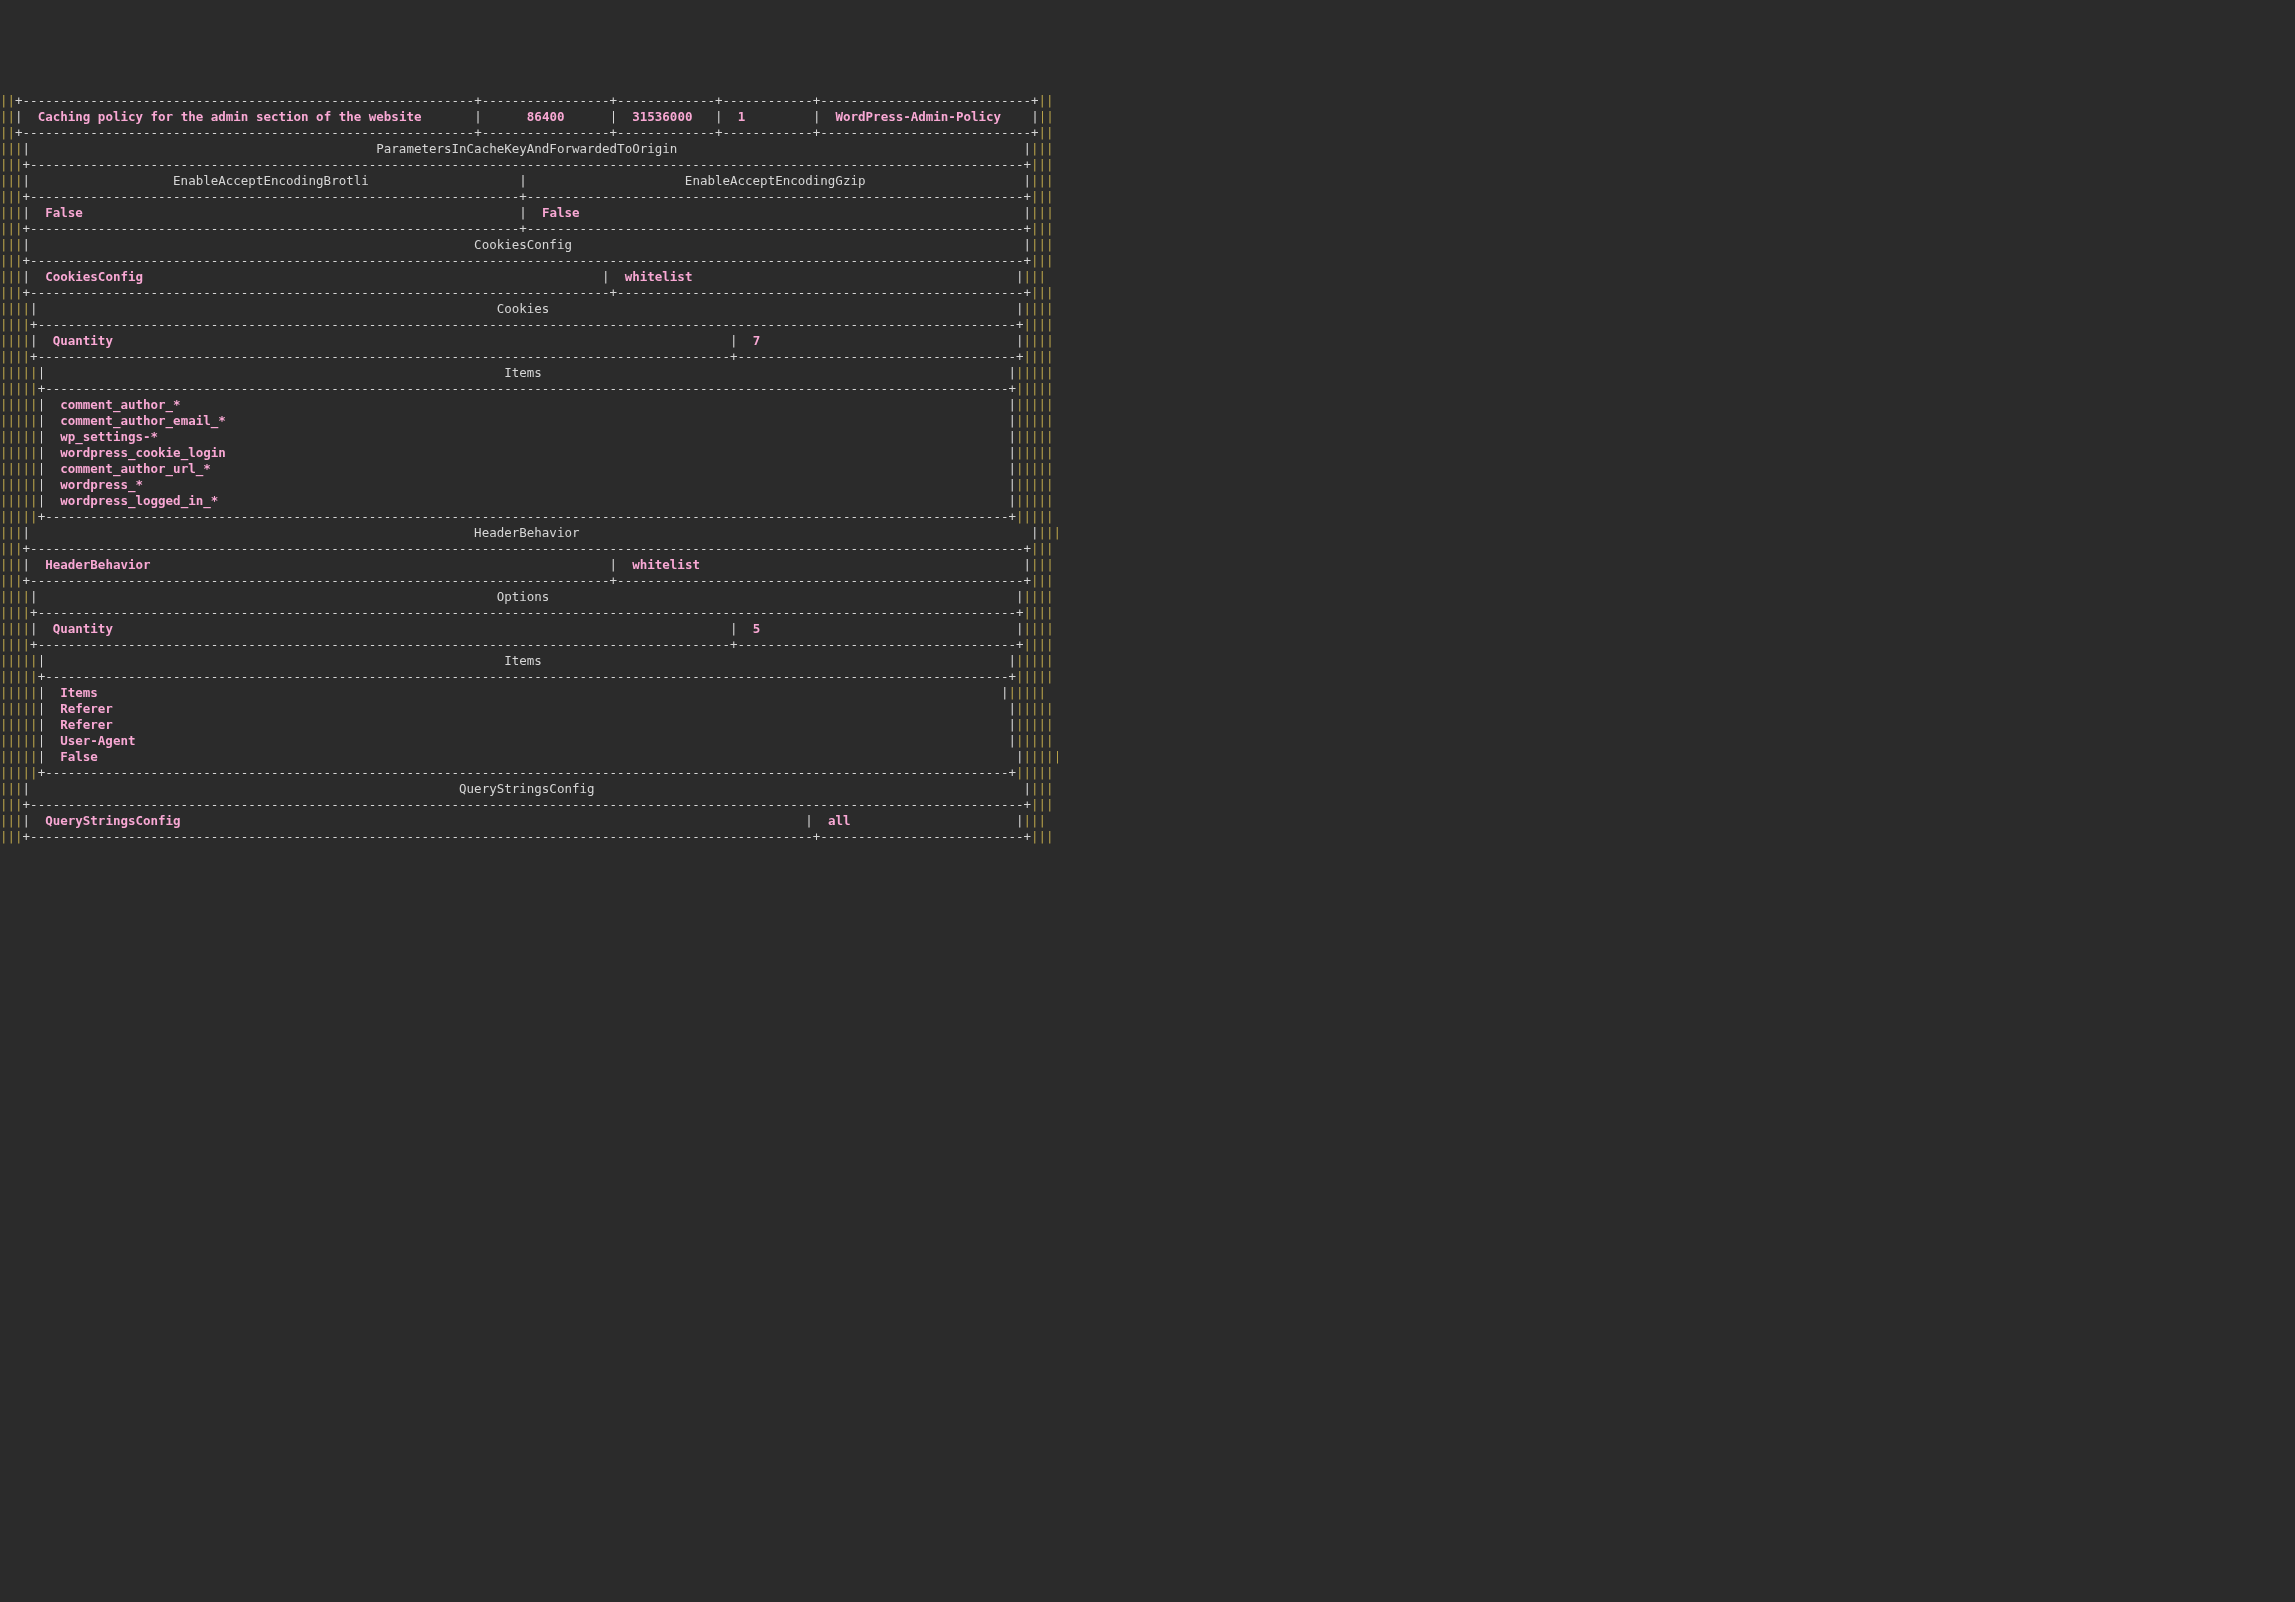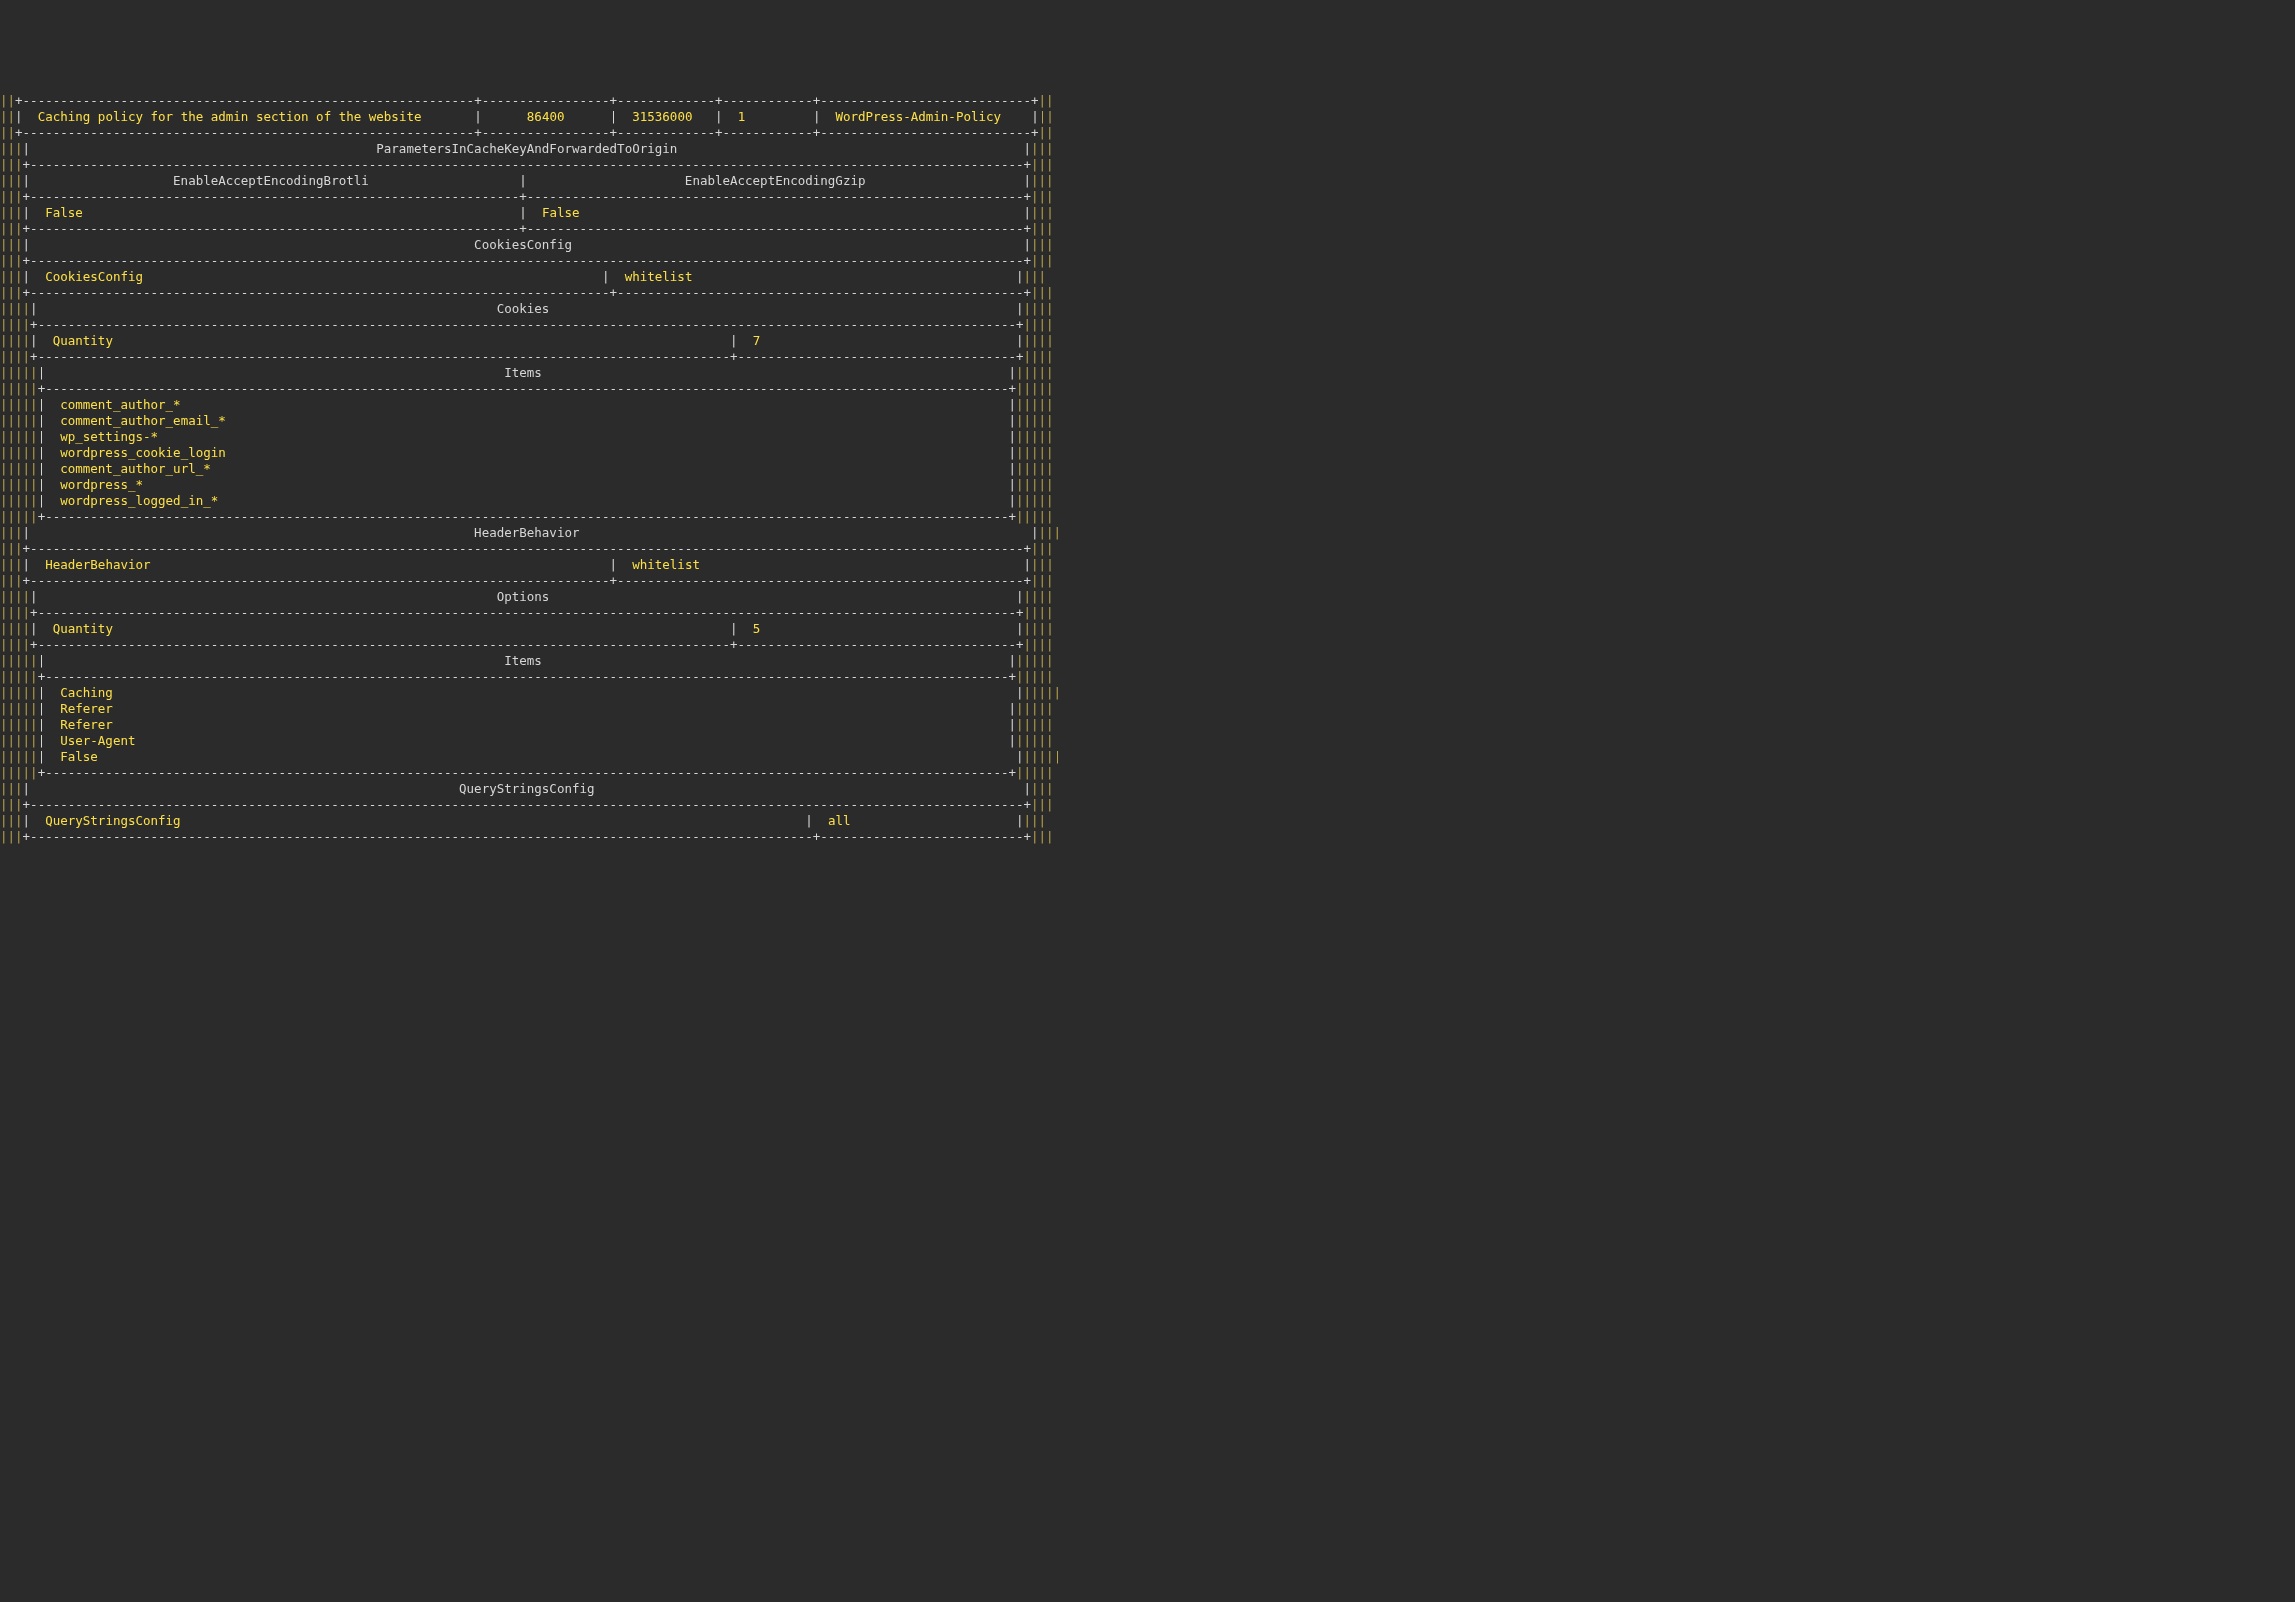--- a/index.html
+++ b/index.html
@@ -6,21 +6,21 @@
     margin:0;padding:0;
     background:#2b2b2b;
     color:#d0d0d0;
     font-family:"Menlo","Consolas","DejaVu Sans Mono","Courier New",monospace;
     font-size:12.5px;
     line-height:1.28;
     white-space:pre;
     overflow:hidden;
   }
   #term{padding:0;}
-  .b{color:#fde047;font-weight:normal;}  
+  .b{color:#f9a8d4;font-weight:bold;}  
   .w{color:#d6d6d6;}                    
   .y{color:#b8a24a;}                    
 </style>
 </head>
 <body>
 
 
 
 <pre id="term"><span class="y">||</span><span class="w">+------------------------------------------------------------+-----------------+-------------+------------+----------------------------+</span><span class="y">||</span>
 <span class="y">||</span><span class="w">|</span><span class="w">  </span><span class="b">Caching policy for the admin section of the website</span><span class="w">       </span><span class="w">|</span><span class="w">      </span><span class="b">86400</span><span class="w">      </span><span class="w">|</span><span class="w">  </span><span class="b">31536000</span><span class="w">   </span><span class="w">|</span><span class="w">  </span><span class="b">1</span><span class="w">         </span><span class="w">|</span><span class="w">  </span><span class="b">WordPress-Admin-Policy</span><span class="w">    </span><span class="w">|</span><span class="y">||</span>
@@ -52,21 +52,21 @@
 <span class="y">|||</span><span class="w">|                                                           HeaderBehavior                                                            |</span><span class="y">|||</span>
 <span class="y">|||</span><span class="w">+------------------------------------------------------------------------------------------------------------------------------------+</span><span class="y">|||</span>
 <span class="y">|||</span><span class="w">|</span><span class="w">  </span><span class="b">HeaderBehavior</span><span class="w">                                                             </span><span class="w">|</span><span class="w">  </span><span class="b">whitelist</span><span class="w">                                           </span><span class="w">|</span><span class="y">|||</span>
 <span class="y">|||</span><span class="w">+-----------------------------------------------------------------------------+------------------------------------------------------+</span><span class="y">|||</span>
 <span class="y">||||</span><span class="w">|                                                             Options                                                              |</span><span class="y">||||</span>
 <span class="y">||||</span><span class="w">+----------------------------------------------------------------------------------------------------------------------------------+</span><span class="y">||||</span>
 <span class="y">||||</span><span class="w">|</span><span class="w">  </span><span class="b">Quantity</span><span class="w">                                                                                  </span><span class="w">|</span><span class="w">  </span><span class="b">5</span><span class="w">                                  </span><span class="w">|</span><span class="y">||||</span>
 <span class="y">||||</span><span class="w">+--------------------------------------------------------------------------------------------+-------------------------------------+</span><span class="y">||||</span>
 <span class="y">|||||</span><span class="w">|                                                             Items                                                              |</span><span class="y">|||||</span>
 <span class="y">|||||</span><span class="w">+--------------------------------------------------------------------------------------------------------------------------------+</span><span class="y">|||||</span>
-<span class="y">|||||</span><span class="w">|  </span><span class="b">Caching</span><span class="w">                                                                                                                        </span><span class="w">|</span><span class="y">|||||</span>
+<span class="y">|||||</span><span class="w">|  </span><span class="b">Items</span><span class="w">                                                                                                                        </span><span class="w">|</span><span class="y">|||||</span>
 <span class="y">|||||</span><span class="w">|  </span><span class="b">Referer</span><span class="w">                                                                                                                       </span><span class="w">|</span><span class="y">|||||</span>
 <span class="y">|||||</span><span class="w">|  </span><span class="b">Referer</span><span class="w">                                                                                                                       </span><span class="w">|</span><span class="y">|||||</span>
 <span class="y">|||||</span><span class="w">|  </span><span class="b">User-Agent</span><span class="w">                                                                                                                    </span><span class="w">|</span><span class="y">|||||</span>
 <span class="y">|||||</span><span class="w">|  </span><span class="b">False</span><span class="w">                                                                                                                          </span><span class="w">|</span><span class="y">|||||</span>
 <span class="y">|||||</span><span class="w">+--------------------------------------------------------------------------------------------------------------------------------+</span><span class="y">|||||</span>
 <span class="y">|||</span><span class="w">|                                                         QueryStringsConfig                                                         |</span><span class="y">|||</span>
 <span class="y">|||</span><span class="w">+------------------------------------------------------------------------------------------------------------------------------------+</span><span class="y">|||</span>
 <span class="y">|||</span><span class="w">|</span><span class="w">  </span><span class="b">QueryStringsConfig</span><span class="w">                                                                                   </span><span class="w">|</span><span class="w">  </span><span class="b">all</span><span class="w">                      </span><span class="w">|</span><span class="y">|||</span>
 <span class="y">|||</span><span class="w">+--------------------------------------------------------------------------------------------------------+---------------------------+</span><span class="y">|||</span></pre>
 

